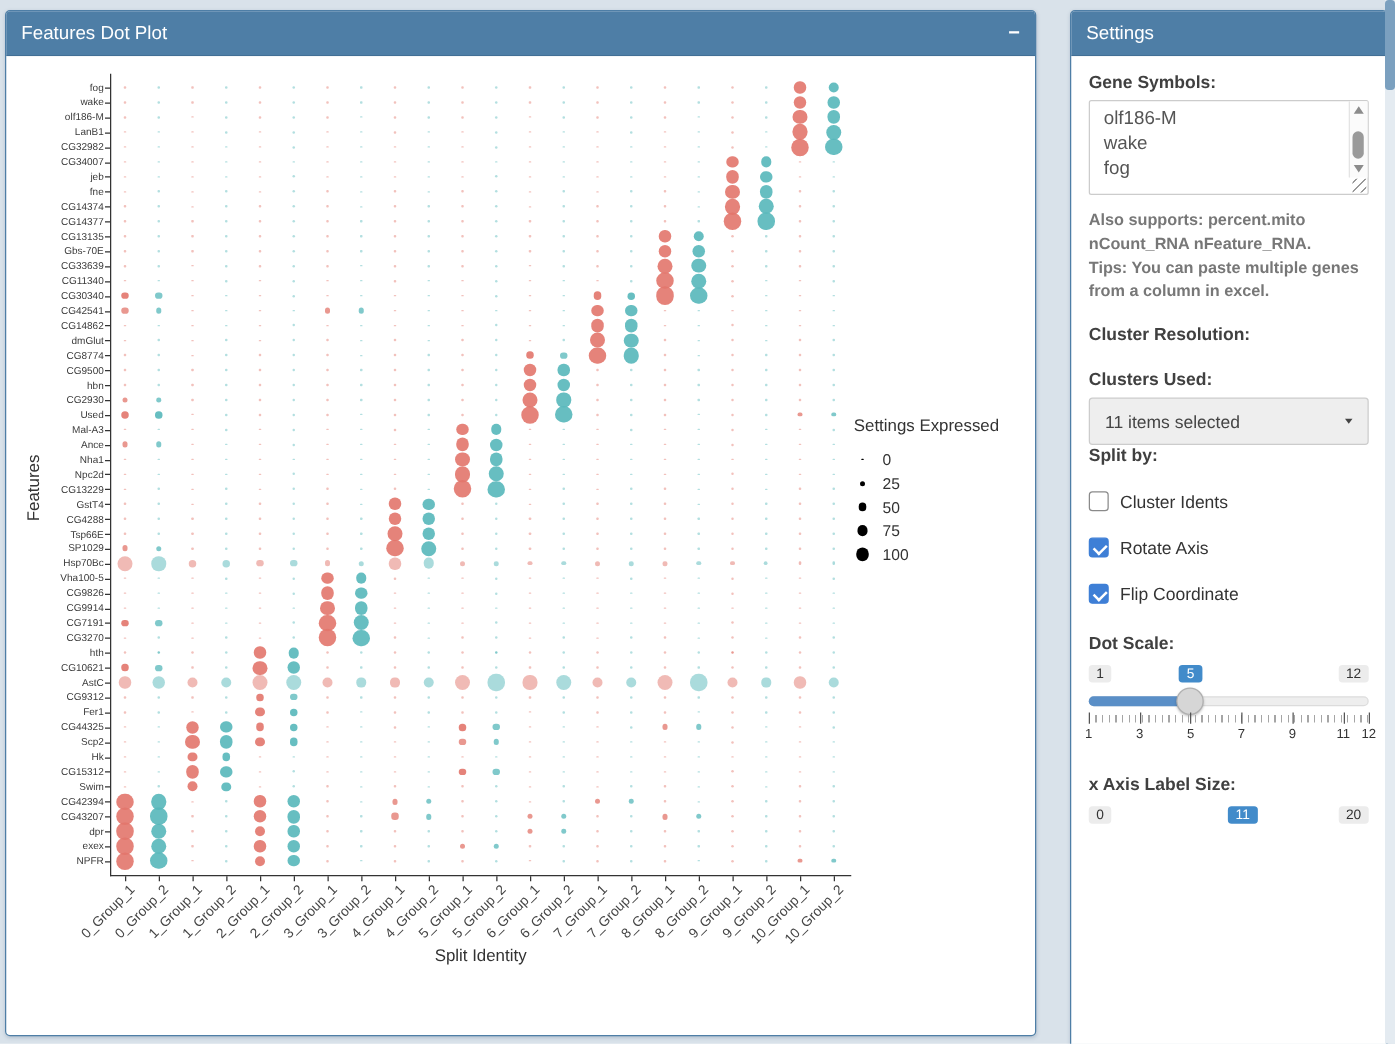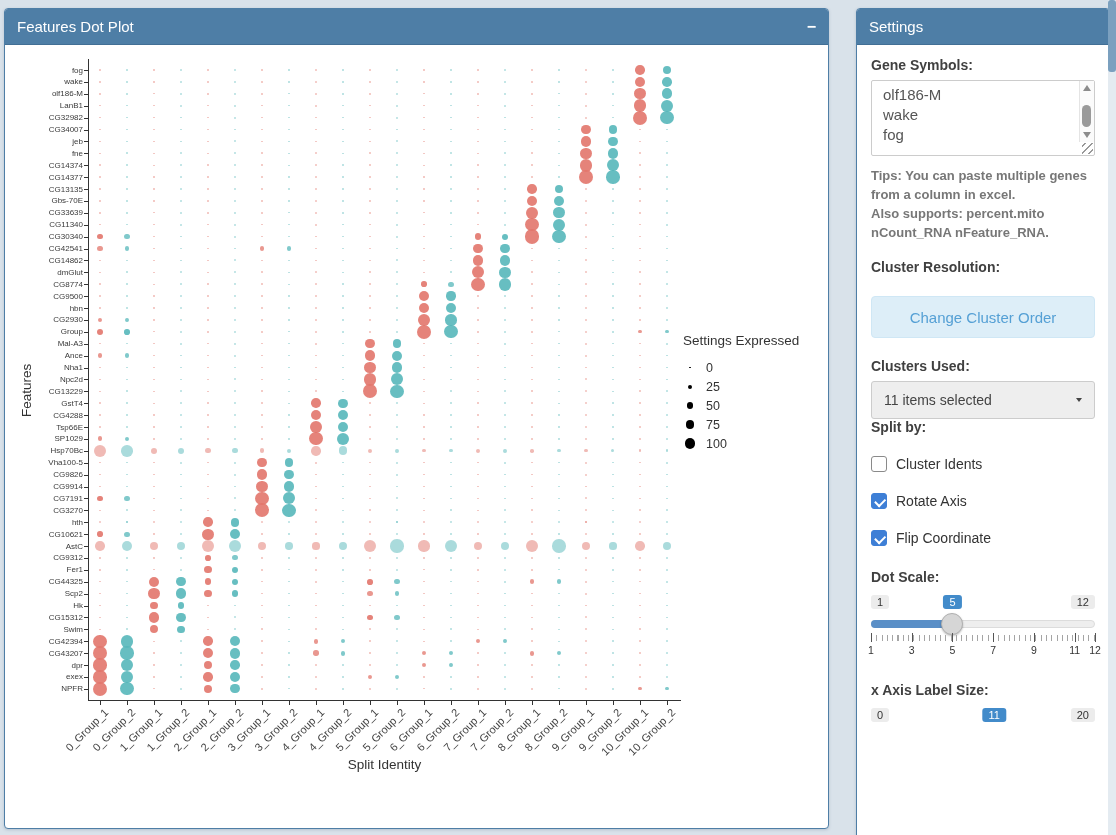--- a/index.html
+++ b/index.html
@@ -147,21 +147,21 @@
       <div class="gene-label" style="top: 222.8px;">dmGlut</div>
       <div class="tick" style="left: 79px; top: 227.3px; width: 4px; height: 1px;"></div>
       <div class="gene-label" style="top: 234.7px;">CG8774</div>
       <div class="tick" style="left: 79px; top: 239.2px; width: 4px; height: 1px;"></div>
       <div class="gene-label" style="top: 246.6px;">CG9500</div>
       <div class="tick" style="left: 79px; top: 251.1px; width: 4px; height: 1px;"></div>
       <div class="gene-label" style="top: 258.5px;">hbn</div>
       <div class="tick" style="left: 79px; top: 263px; width: 4px; height: 1px;"></div>
       <div class="gene-label" style="top: 270.4px;">CG2930</div>
       <div class="tick" style="left: 79px; top: 274.9px; width: 4px; height: 1px;"></div>
-      <div class="gene-label" style="top: 282.3px;">Group</div>
+      <div class="gene-label" style="top: 282.3px;">Used</div>
       <div class="tick" style="left: 79px; top: 286.8px; width: 4px; height: 1px;"></div>
       <div class="gene-label" style="top: 294.2px;">Mal-A3</div>
       <div class="tick" style="left: 79px; top: 298.7px; width: 4px; height: 1px;"></div>
       <div class="gene-label" style="top: 306.1px;">Ance</div>
       <div class="tick" style="left: 79px; top: 310.6px; width: 4px; height: 1px;"></div>
       <div class="gene-label" style="top: 318px;">Nha1</div>
       <div class="tick" style="left: 79px; top: 322.5px; width: 4px; height: 1px;"></div>
       <div class="gene-label" style="top: 329.9px;">Npc2d</div>
       <div class="tick" style="left: 79px; top: 334.4px; width: 4px; height: 1px;"></div>
       <div class="gene-label" style="top: 341.8px;">CG13229</div>
@@ -1443,28 +1443,25 @@
         <div class="gene-line">fog</div>
       </div>
       <div class="gb-scroll">
         <div class="gb-arrow gb-up"></div>
         <div class="gb-thumb"></div>
         <div class="gb-arrow gb-down"></div>
       </div>
       <div class="gb-resize"></div>
     </div>
 
+    <div class="help-text">Also supports: percent.mito nCount_RNA nFeature_RNA.</div>
     <div class="help-text">Tips: You can paste multiple genes from a column in excel.</div>
-    <div class="help-text">Also supports: percent.mito nCount_RNA nFeature_RNA.</div>
 
     <label class="ctl-label" style="margin-top:17px">Cluster Resolution:</label>
 
-    <button id="change-order-btn">
-      <span>Change Cluster Order</span>
-    </button>
 
     <label class="ctl-label" style="margin-top:20px">Clusters Used:</label>
     <div class="select grey">
       <span>11 items selected</span>
       <span class="caret small"></span>
     </div>
 
     <label class="ctl-label" style="">Split by:</label>
 
     <div class="cb-row">

